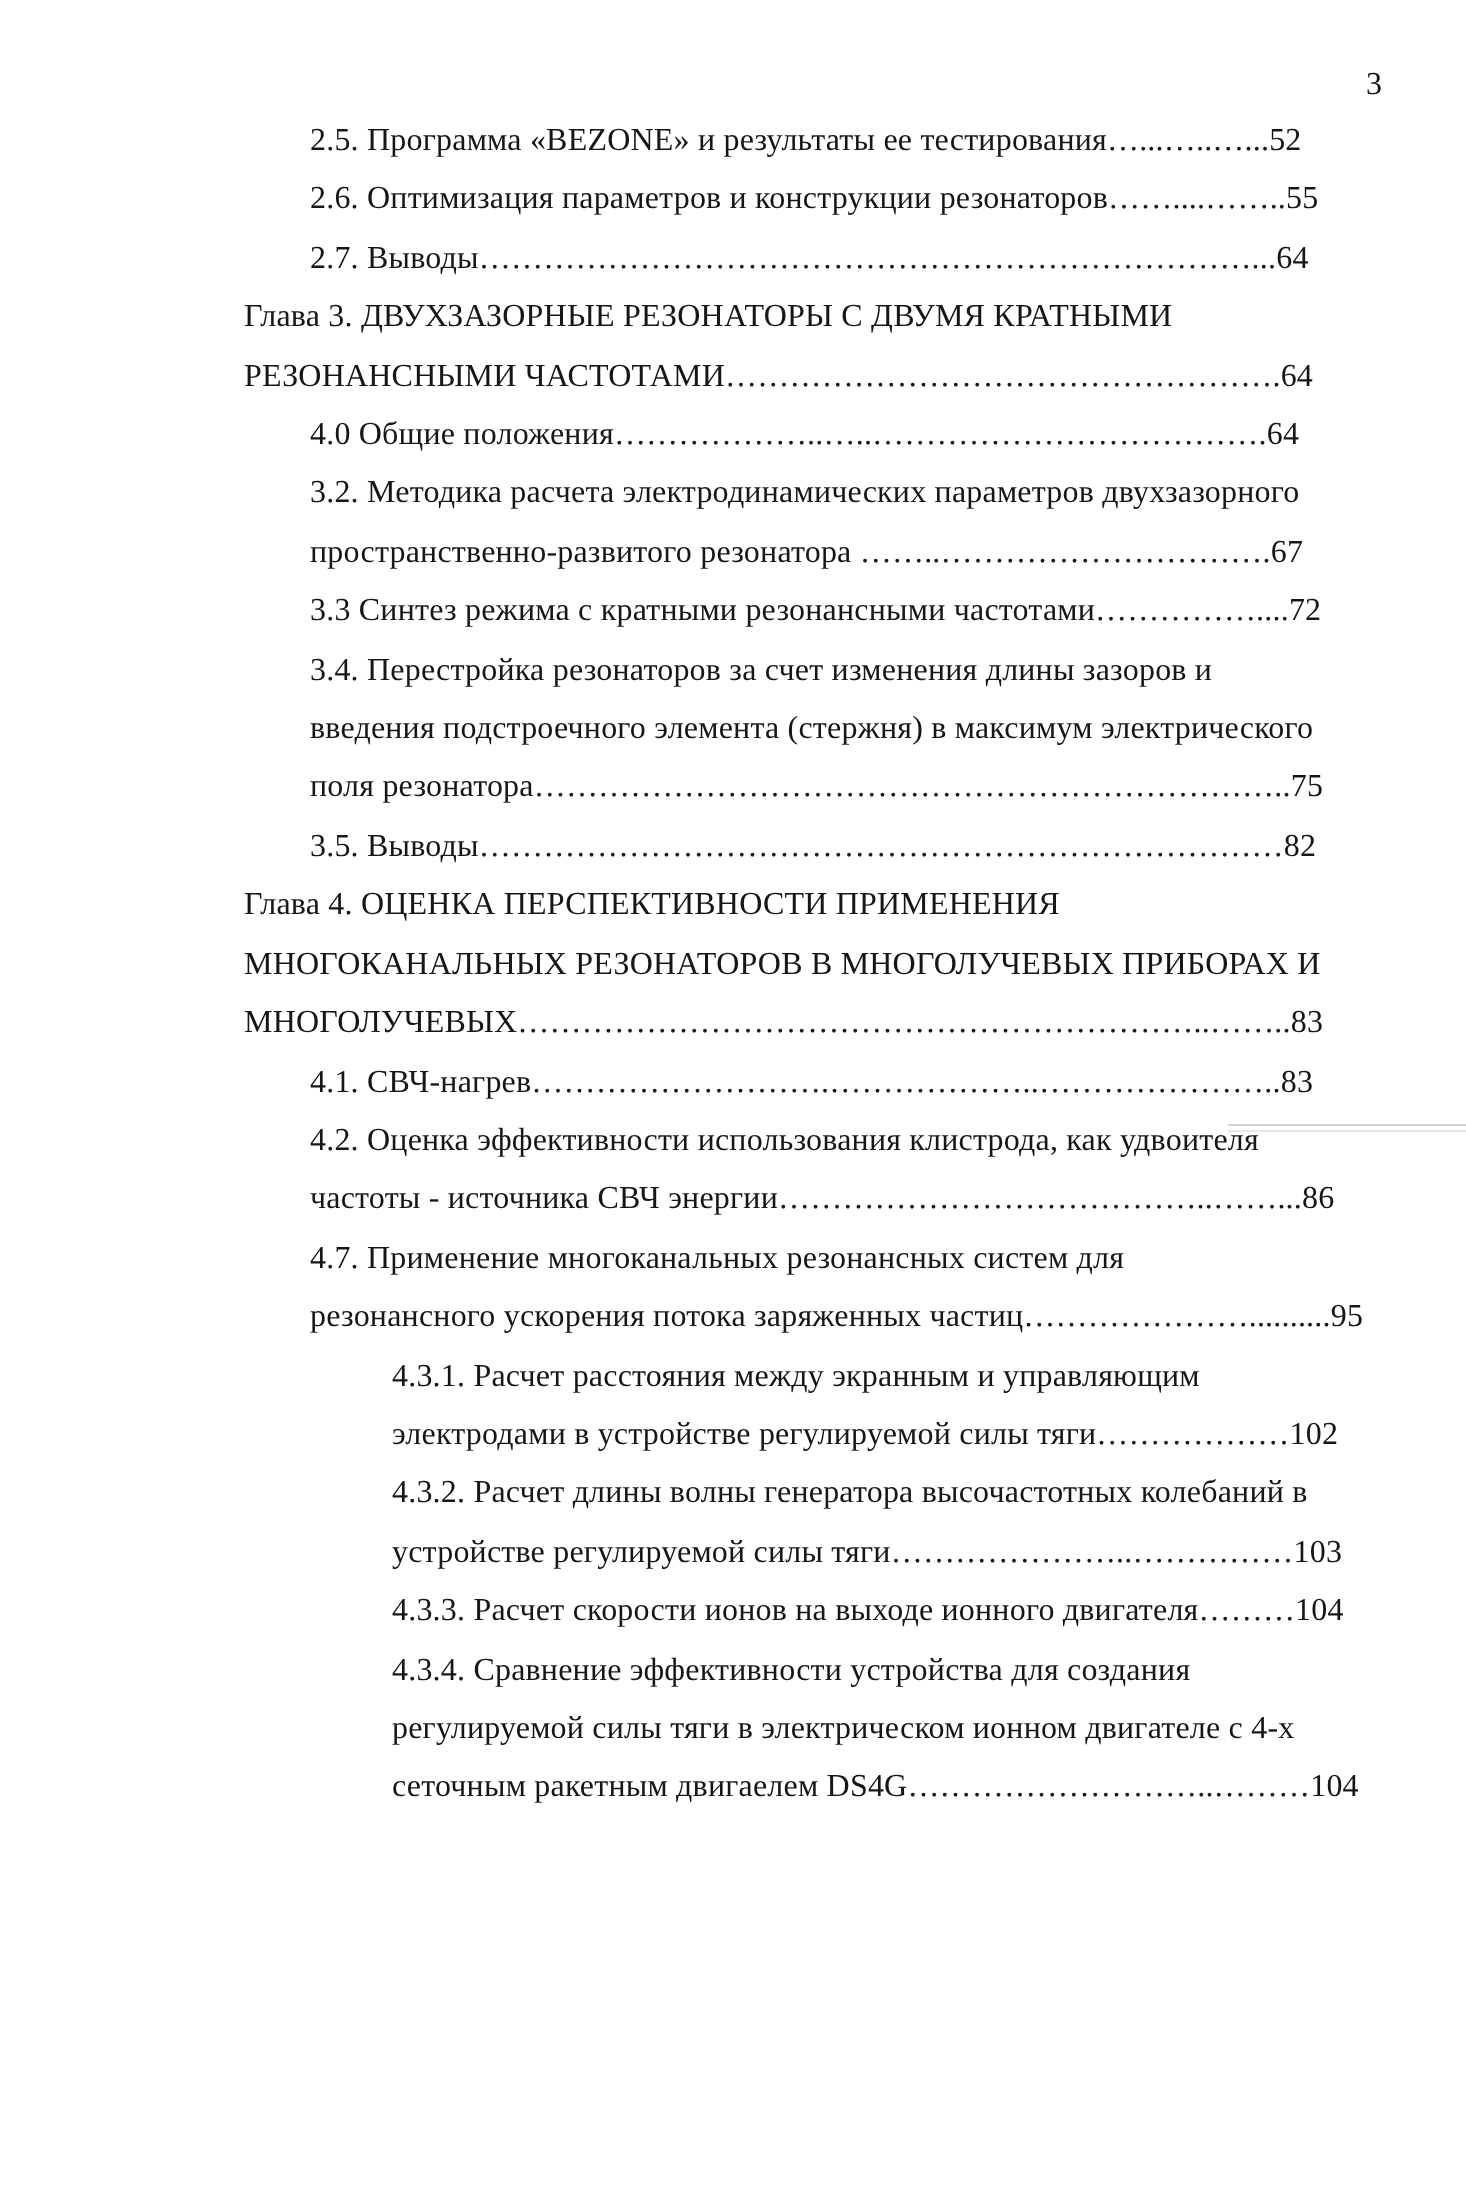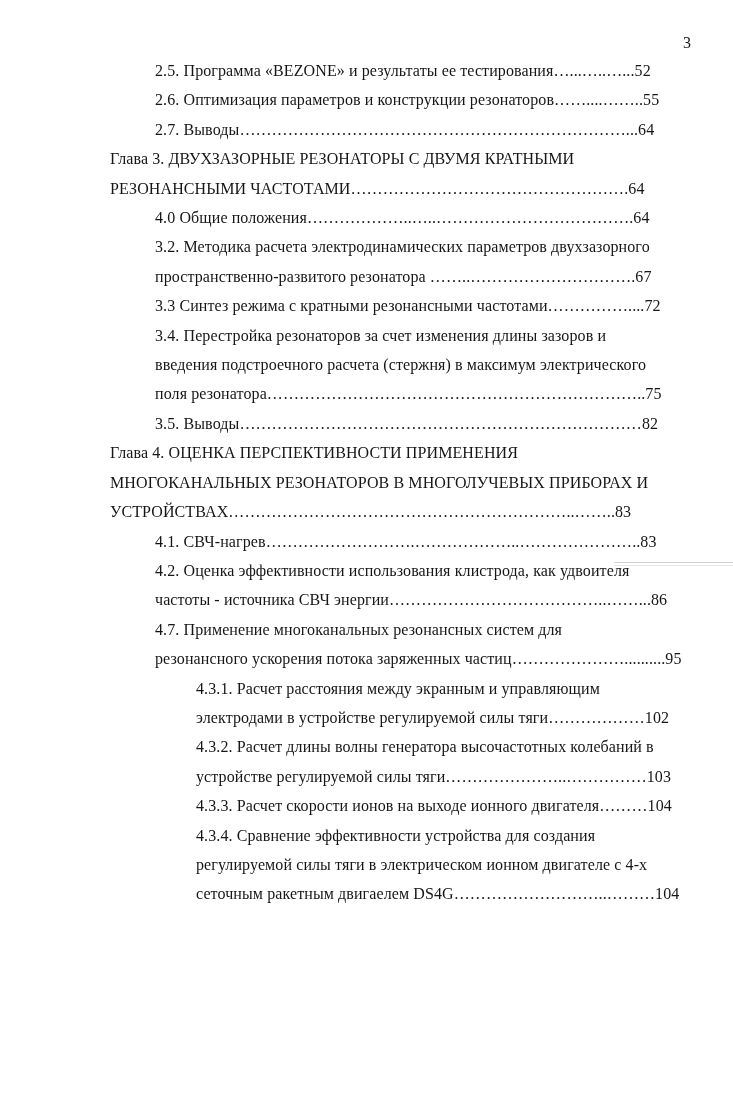--- a/index.html
+++ b/index.html
@@ -28,21 +28,21 @@
     top: 56px;
     left: 110px;
     width: 560px;
   }
   .toc-line {
     font-size: 16px;
     line-height: 29.4px;
     white-space: nowrap;
     letter-spacing: 0.1px;
   }
-  .indent-0 { margin-left: 0; }
+  .indent-0 { margin-left: 12px; }
   .indent-1 { margin-left: 45px; }
   .indent-2 { margin-left: 86px; }
   .artifact-line {
     position: absolute;
     top: 562px;
     left: 614px;
     width: 119px;
     height: 2px;
     border-top: 1px solid #c7c7c7;
     border-bottom: 1px solid #e2e2e2;
@@ -59,26 +59,26 @@
       <div class="toc-line indent-1">2.5. Программа «BEZONE» и результаты ее тестирования…...…..…...52</div>
       <div class="toc-line indent-1">2.6. Оптимизация параметров и  конструкции резонаторов……....……..55</div>
       <div class="toc-line indent-1">2.7. Выводы………………………………………………………………...64</div>
       <div class="toc-line indent-0">Глава 3. ДВУХЗАЗОРНЫЕ РЕЗОНАТОРЫ С ДВУМЯ КРАТНЫМИ</div>
       <div class="toc-line indent-0">РЕЗОНАНСНЫМИ ЧАСТОТАМИ…………………………………………….64</div>
       <div class="toc-line indent-1">4.0 Общие положения………………..…..……………………………….64</div>
       <div class="toc-line indent-1">3.2. Методика  расчета электродинамических параметров  двухзазорного</div>
       <div class="toc-line indent-1">пространственно-развитого резонатора ……..………………………….67</div>
       <div class="toc-line indent-1">3.3  Синтез режима с кратными резонансными частотами……………....72</div>
       <div class="toc-line indent-1">3.4. Перестройка резонаторов за счет изменения длины зазоров и</div>
-      <div class="toc-line indent-1">введения подстроечного расчета (стержня) в максимум электрического</div>
+      <div class="toc-line indent-1">введения подстроечного элемента (стержня) в максимум электрического</div>
       <div class="toc-line indent-1">поля резонатора……………………………………………………………..75</div>
       <div class="toc-line indent-1">3.5. Выводы…………………………………………………………………82</div>
       <div class="toc-line indent-0">Глава 4. ОЦЕНКА ПЕРСПЕКТИВНОСТИ ПРИМЕНЕНИЯ</div>
       <div class="toc-line indent-0">МНОГОКАНАЛЬНЫХ РЕЗОНАТОРОВ В МНОГОЛУЧЕВЫХ ПРИБОРАХ И</div>
-      <div class="toc-line indent-0">УСТРОЙСТВАХ………………………………………………………..……..83</div>
+      <div class="toc-line indent-0">МНОГОЛУЧЕВЫХ………………………………………………………..……..83</div>
       <div class="toc-line indent-1">4.1. СВЧ-нагрев……………………….………………..…………………..83</div>
       <div class="toc-line indent-1">4.2. Оценка эффективности использования клистрода, как  удвоителя</div>
       <div class="toc-line indent-1">частоты -  источника СВЧ энергии…………………………………..……...86</div>
       <div class="toc-line indent-1">4.7. Применение многоканальных резонансных систем для</div>
       <div class="toc-line indent-1">резонансного ускорения потока заряженных частиц…………………..........95</div>
       <div class="toc-line indent-2">4.3.1. Расчет расстояния между экранным и управляющим</div>
       <div class="toc-line indent-2">электродами в устройстве регулируемой силы тяги………………102</div>
       <div class="toc-line indent-2">4.3.2. Расчет длины волны генератора высочастотных колебаний в</div>
       <div class="toc-line indent-2">устройстве регулируемой силы тяги…………………..……………103</div>
       <div class="toc-line indent-2">4.3.3. Расчет скорости ионов на выходе ионного двигателя………104</div>

